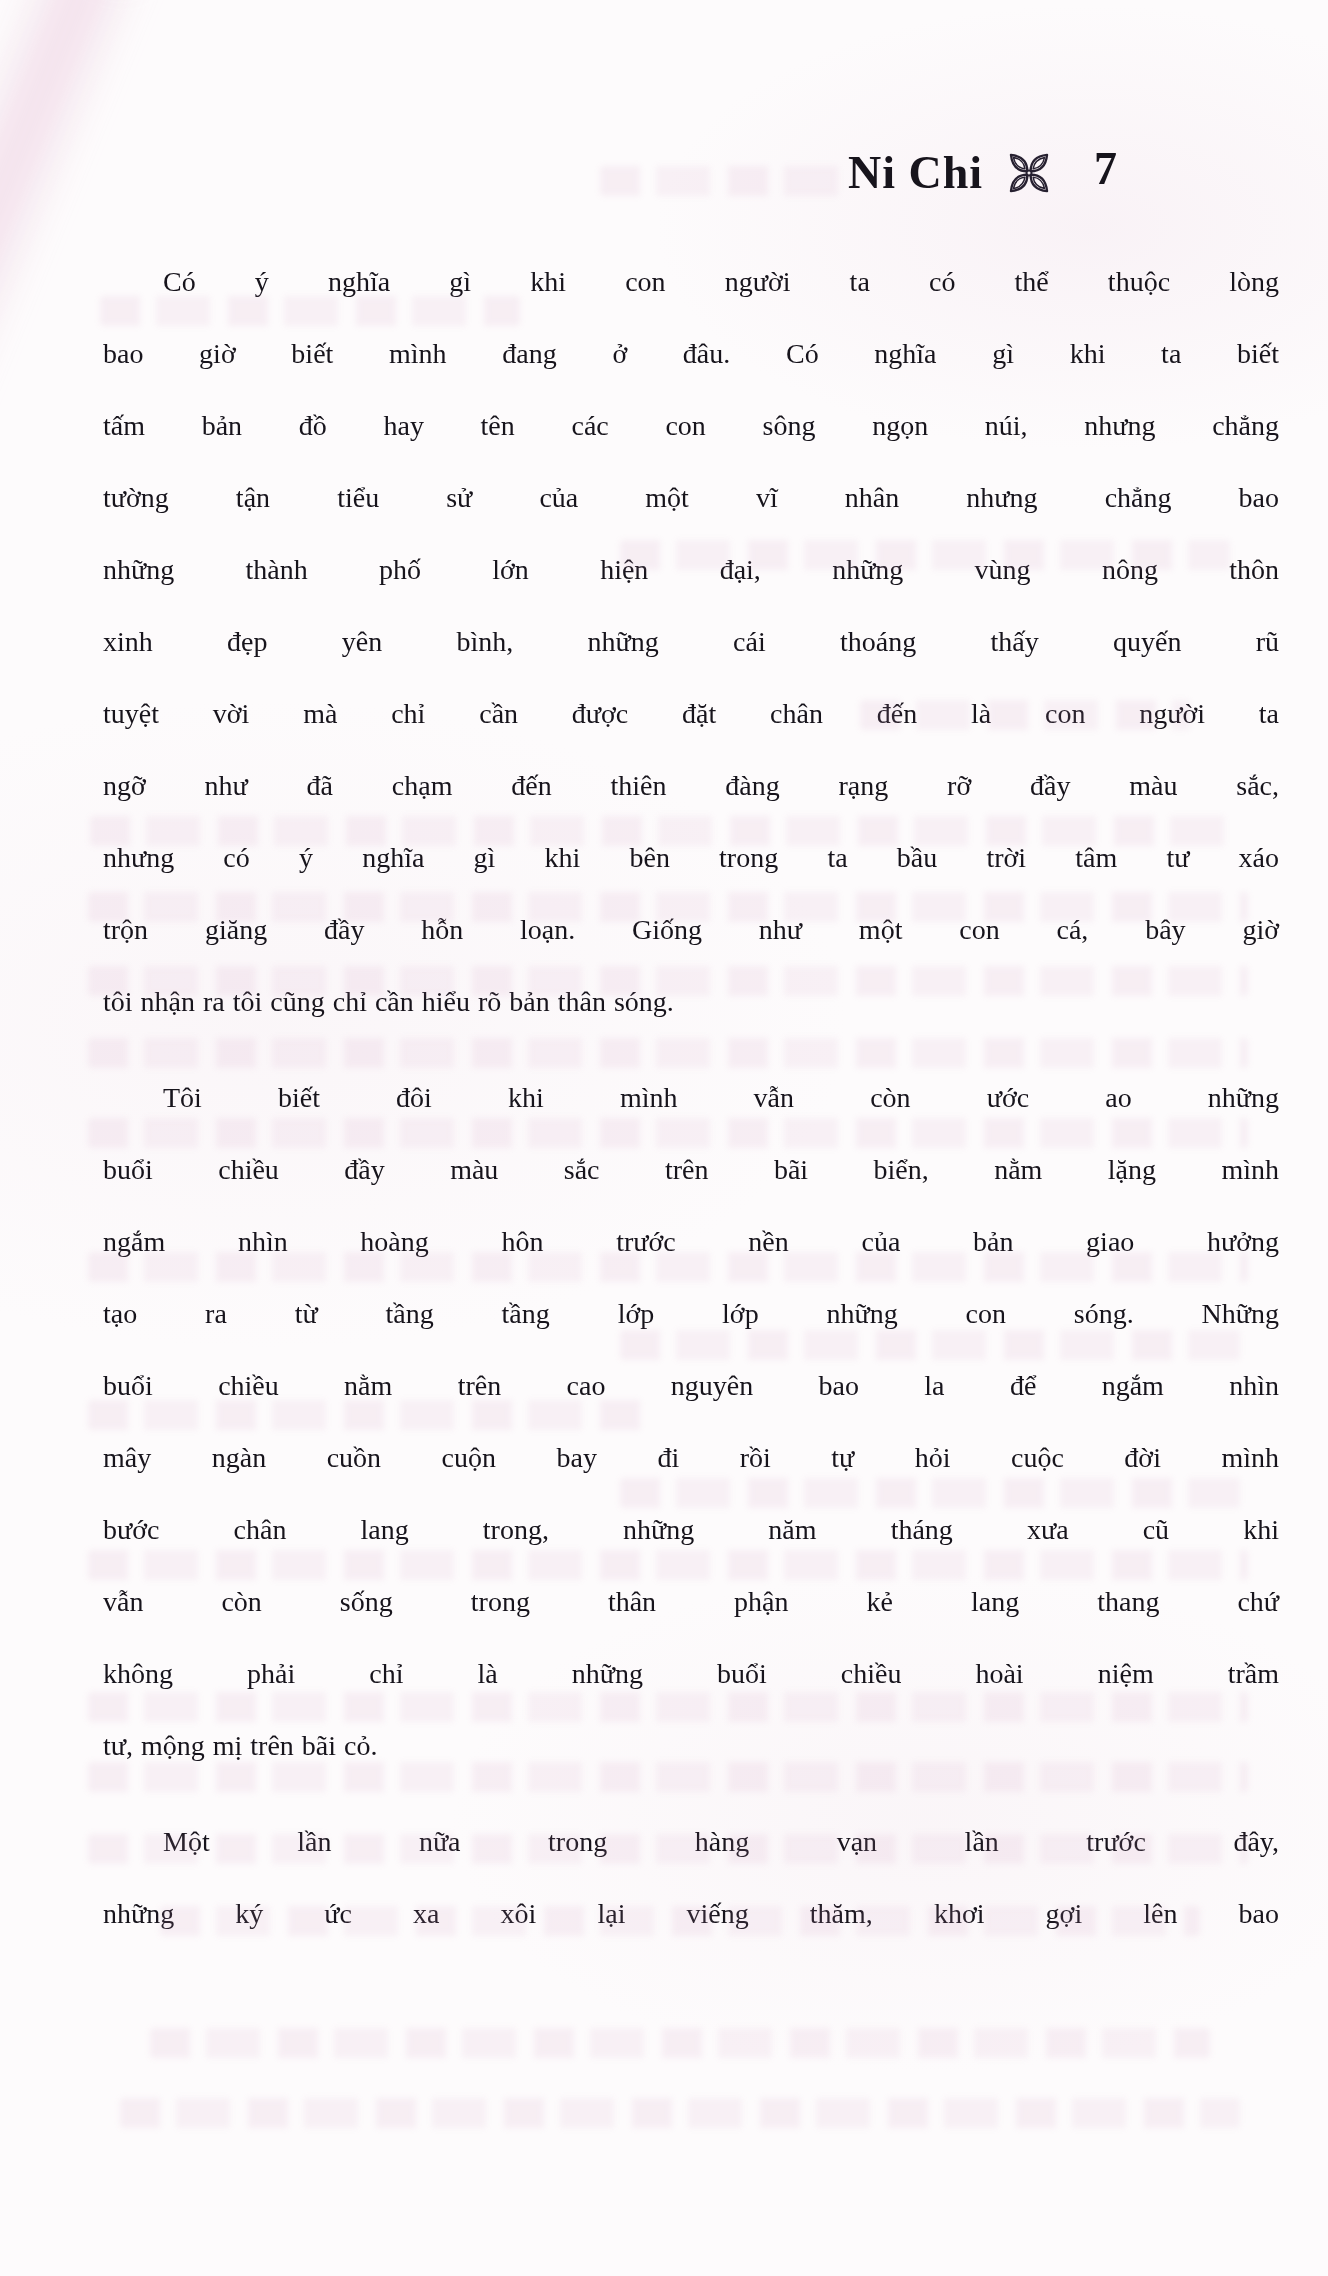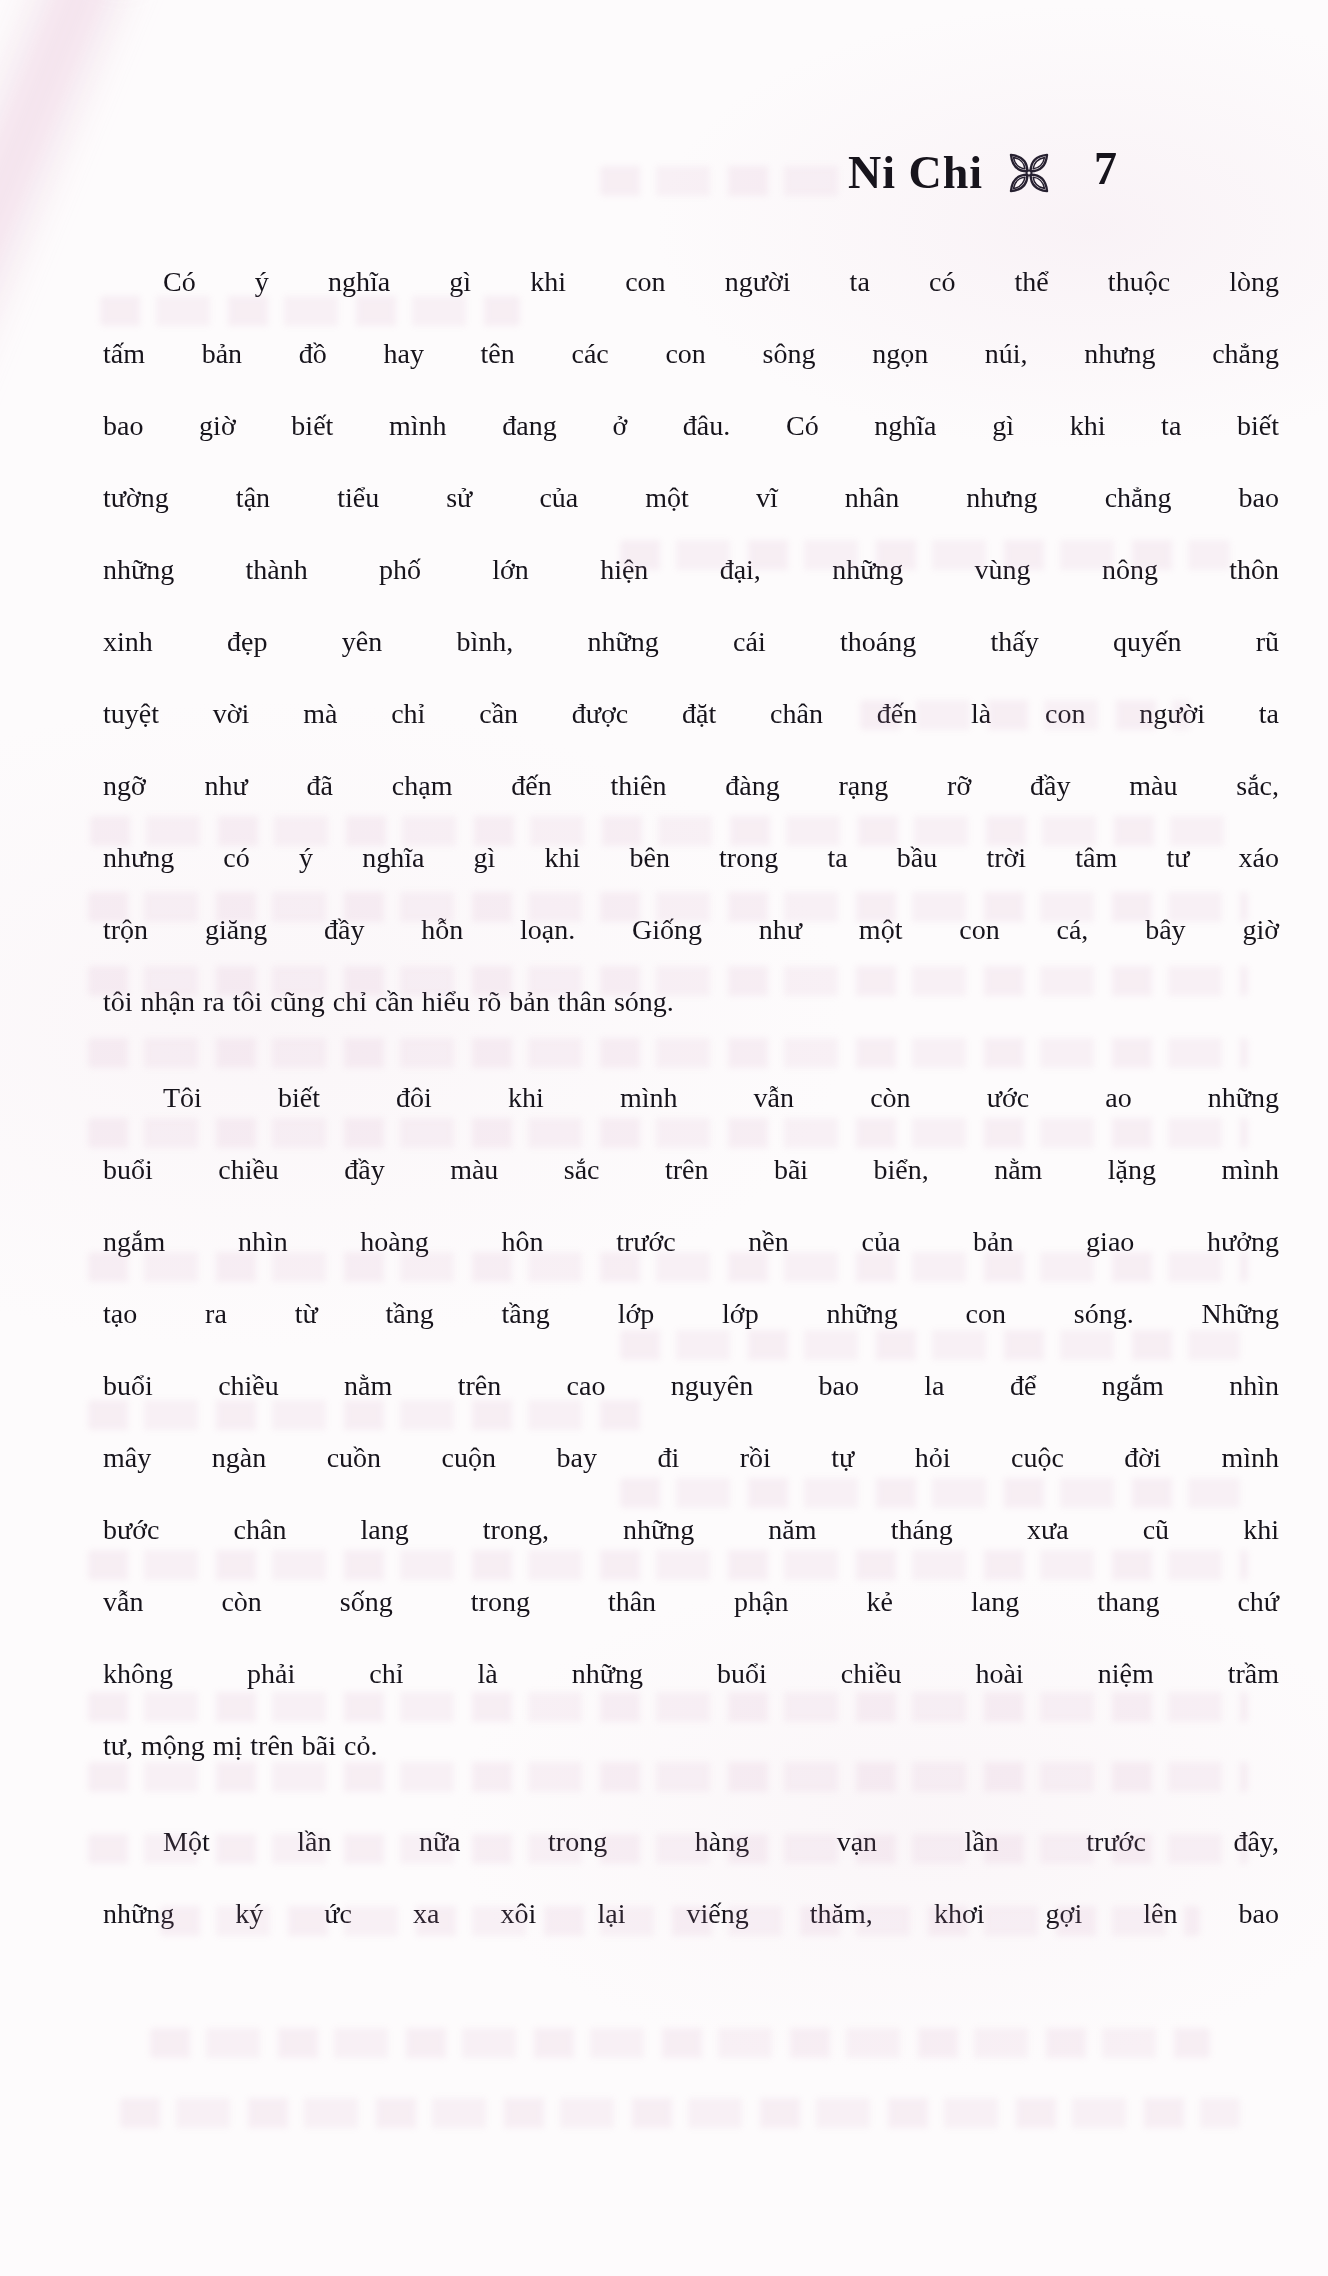--- a/index.html
+++ b/index.html
@@ -85,22 +85,22 @@
         <circle r="4.5" stroke-width="3"></circle>
       </g>
     </svg>
   </div>
 
   <div class="page-num">7</div>
 
   <div class="text-body">
       <div class="para">
         <div class="line indent">Có ý nghĩa gì khi con người ta có thể thuộc lòng</div>
+        <div class="line">bao giờ biết mình đang ở đâu. Có nghĩa gì khi ta biết</div>
         <div class="line">tấm bản đồ hay tên các con sông ngọn núi, nhưng chẳng</div>
-        <div class="line">bao giờ biết mình đang ở đâu. Có nghĩa gì khi ta biết</div>
         <div class="line">tường tận tiểu sử của một vĩ nhân nhưng chẳng bao</div>
         <div class="line">những thành phố lớn hiện đại, những vùng nông thôn</div>
         <div class="line">xinh đẹp yên bình, những cái thoáng thấy quyến rũ</div>
         <div class="line">tuyệt vời mà chỉ cần được đặt chân đến là con người ta</div>
         <div class="line">ngỡ như đã chạm đến thiên đàng rạng rỡ đầy màu sắc,</div>
         <div class="line">nhưng có ý nghĩa gì khi bên trong ta bầu trời tâm tư xáo</div>
         <div class="line">trộn giăng đầy hỗn loạn. Giống như một con cá, bây giờ</div>
         <div class="line natural">tôi nhận ra tôi cũng chỉ cần hiểu rõ bản thân sóng.</div>
       </div>
       <div class="para">

